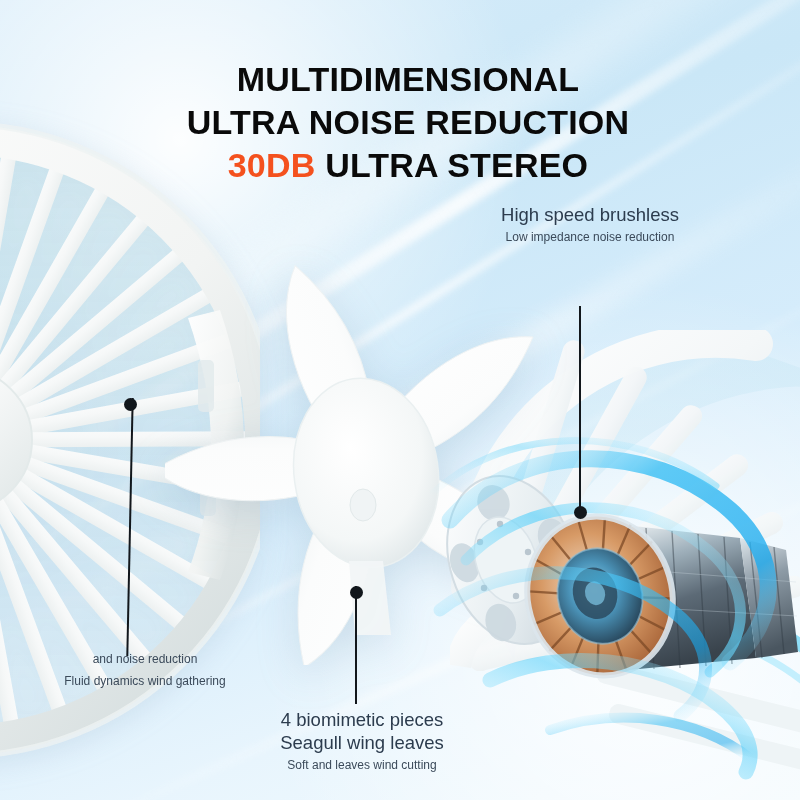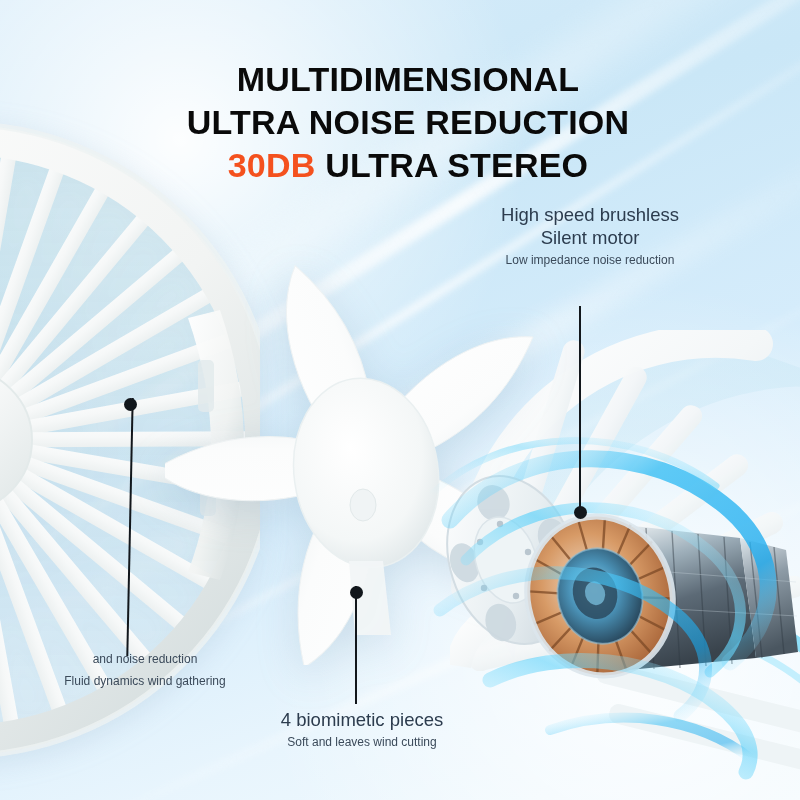--- a/index.html
+++ b/index.html
@@ -441,27 +441,27 @@
   </div>
 
   <div class="headline">
     <span class="line">MULTIDIMENSIONAL</span>
     <span class="line">ULTRA NOISE REDUCTION</span>
     <span class="line"><span class="hl-accent">30DB</span><span> ULTRA STEREO</span></span>
   </div>
 
   <div class="callout" id="callout-motor">
     <span class="ttl">High speed brushless</span>
-    <span class="ttl">Silent motor</span>
     <span class="sub">Low impedance noise reduction</span>
   </div>
 
   <div class="callout" id="callout-grille">
     <span class="sub">and noise reduction</span>
     <span class="sub">Fluid dynamics wind gathering</span>
   </div>
 
   <div class="callout" id="callout-blades">
     <span class="ttl">4 biomimetic pieces</span>
+    <span class="ttl">Seagull wing leaves</span>
     <span class="sub">Soft and leaves wind cutting</span>
   </div>
 
 </div>
 
 </body></html>

